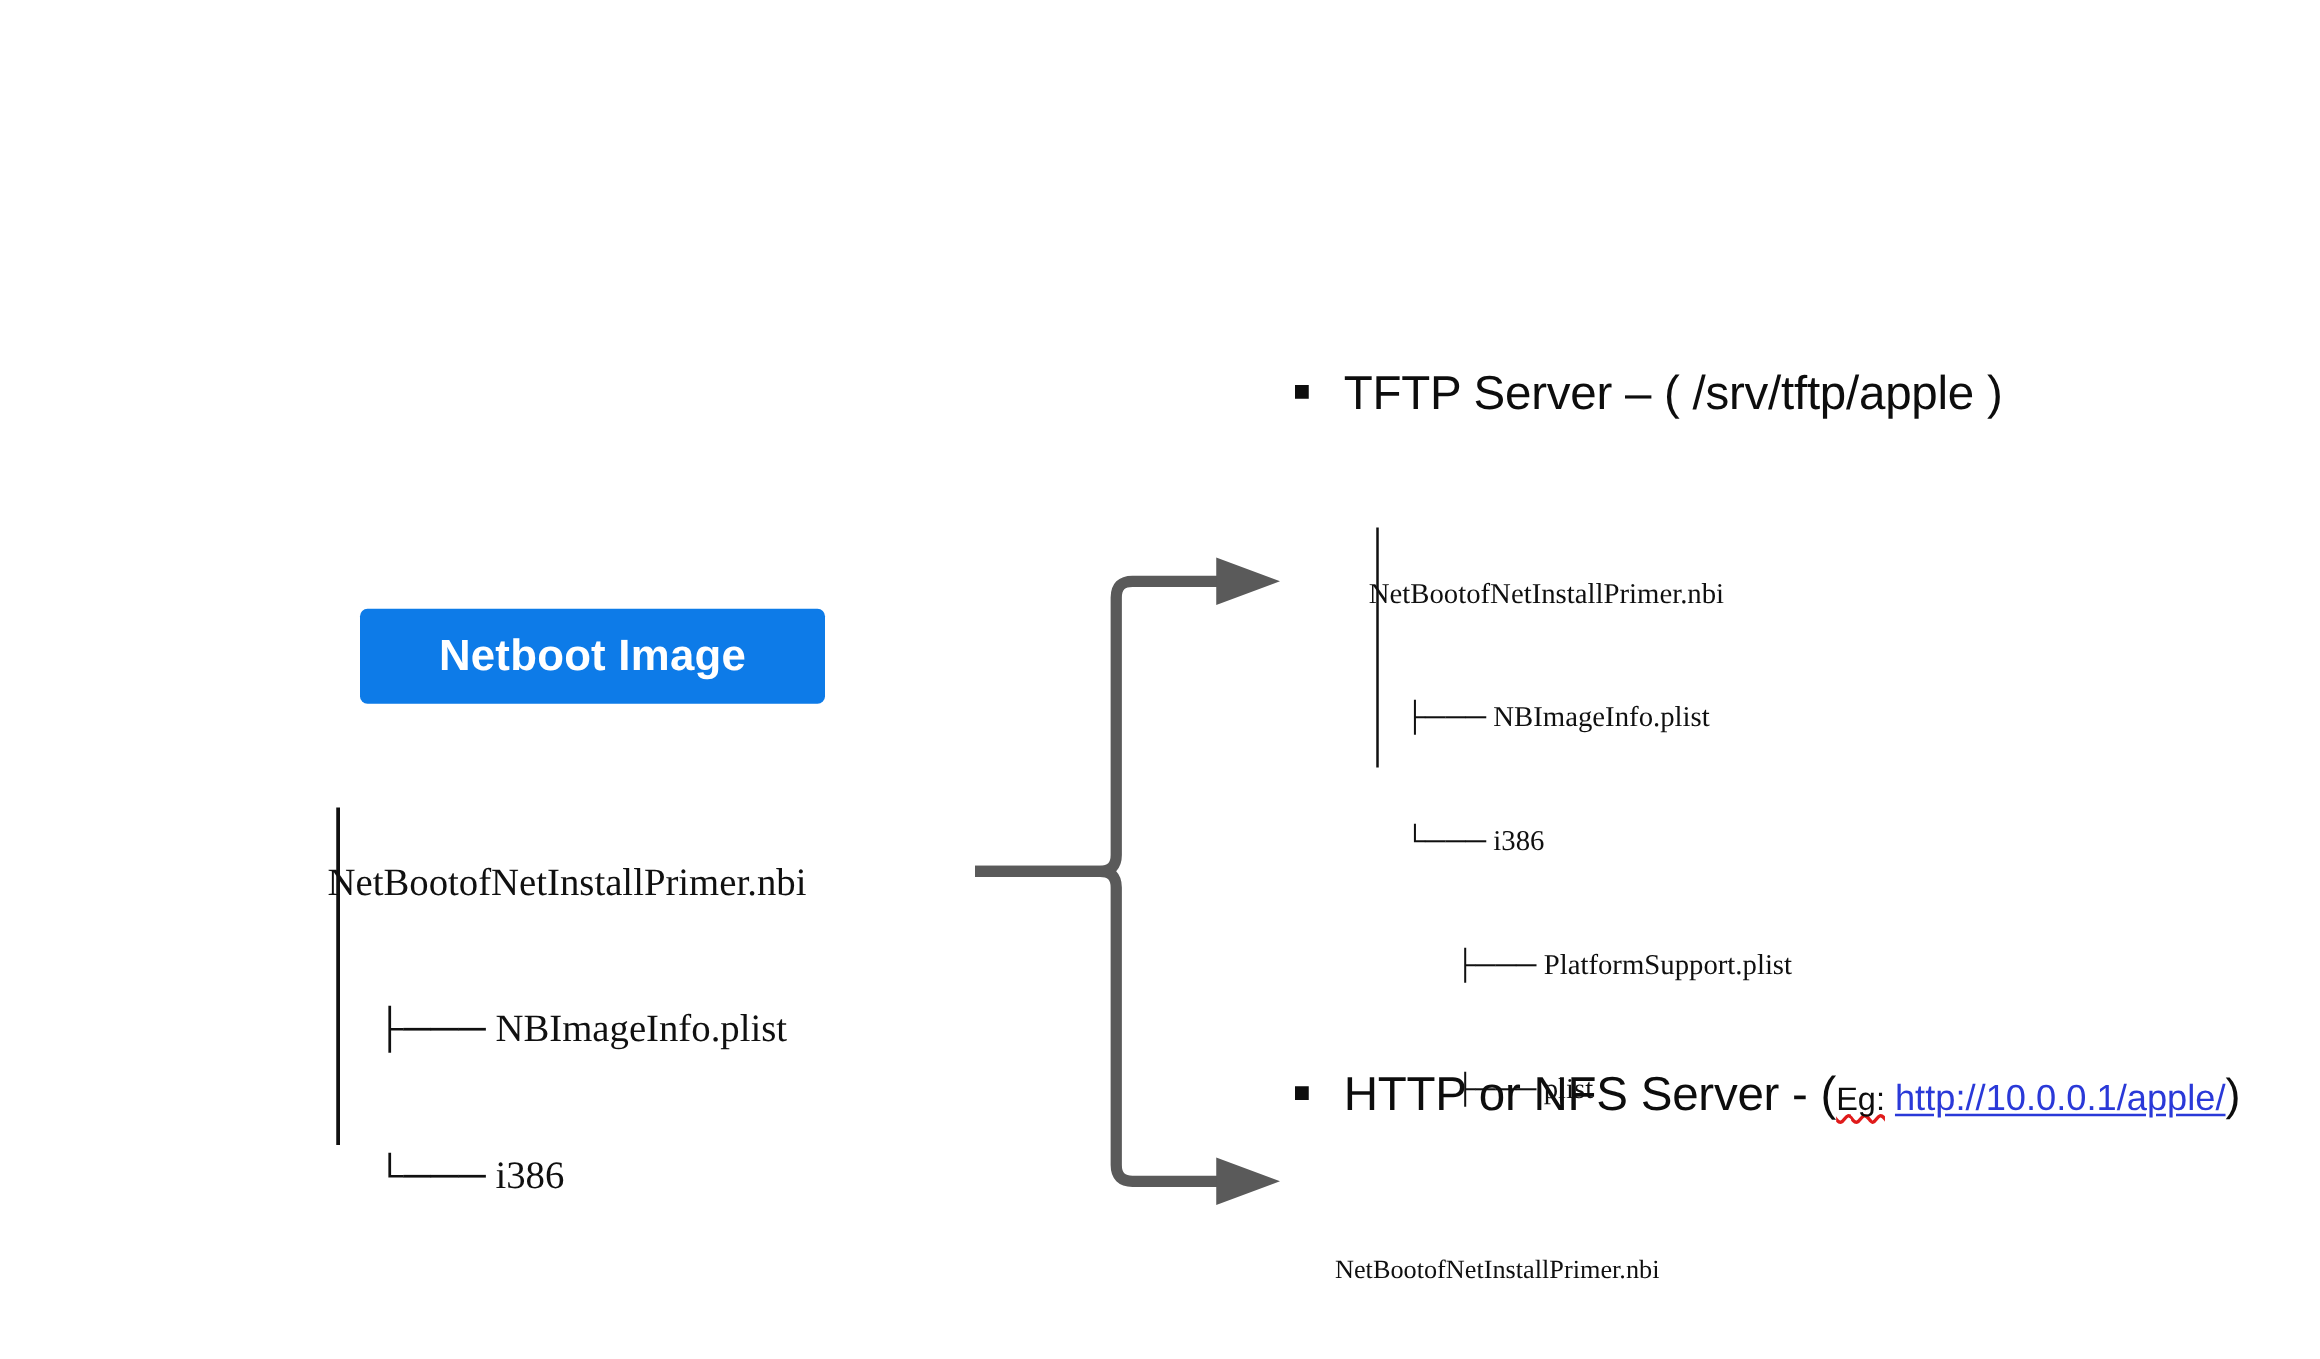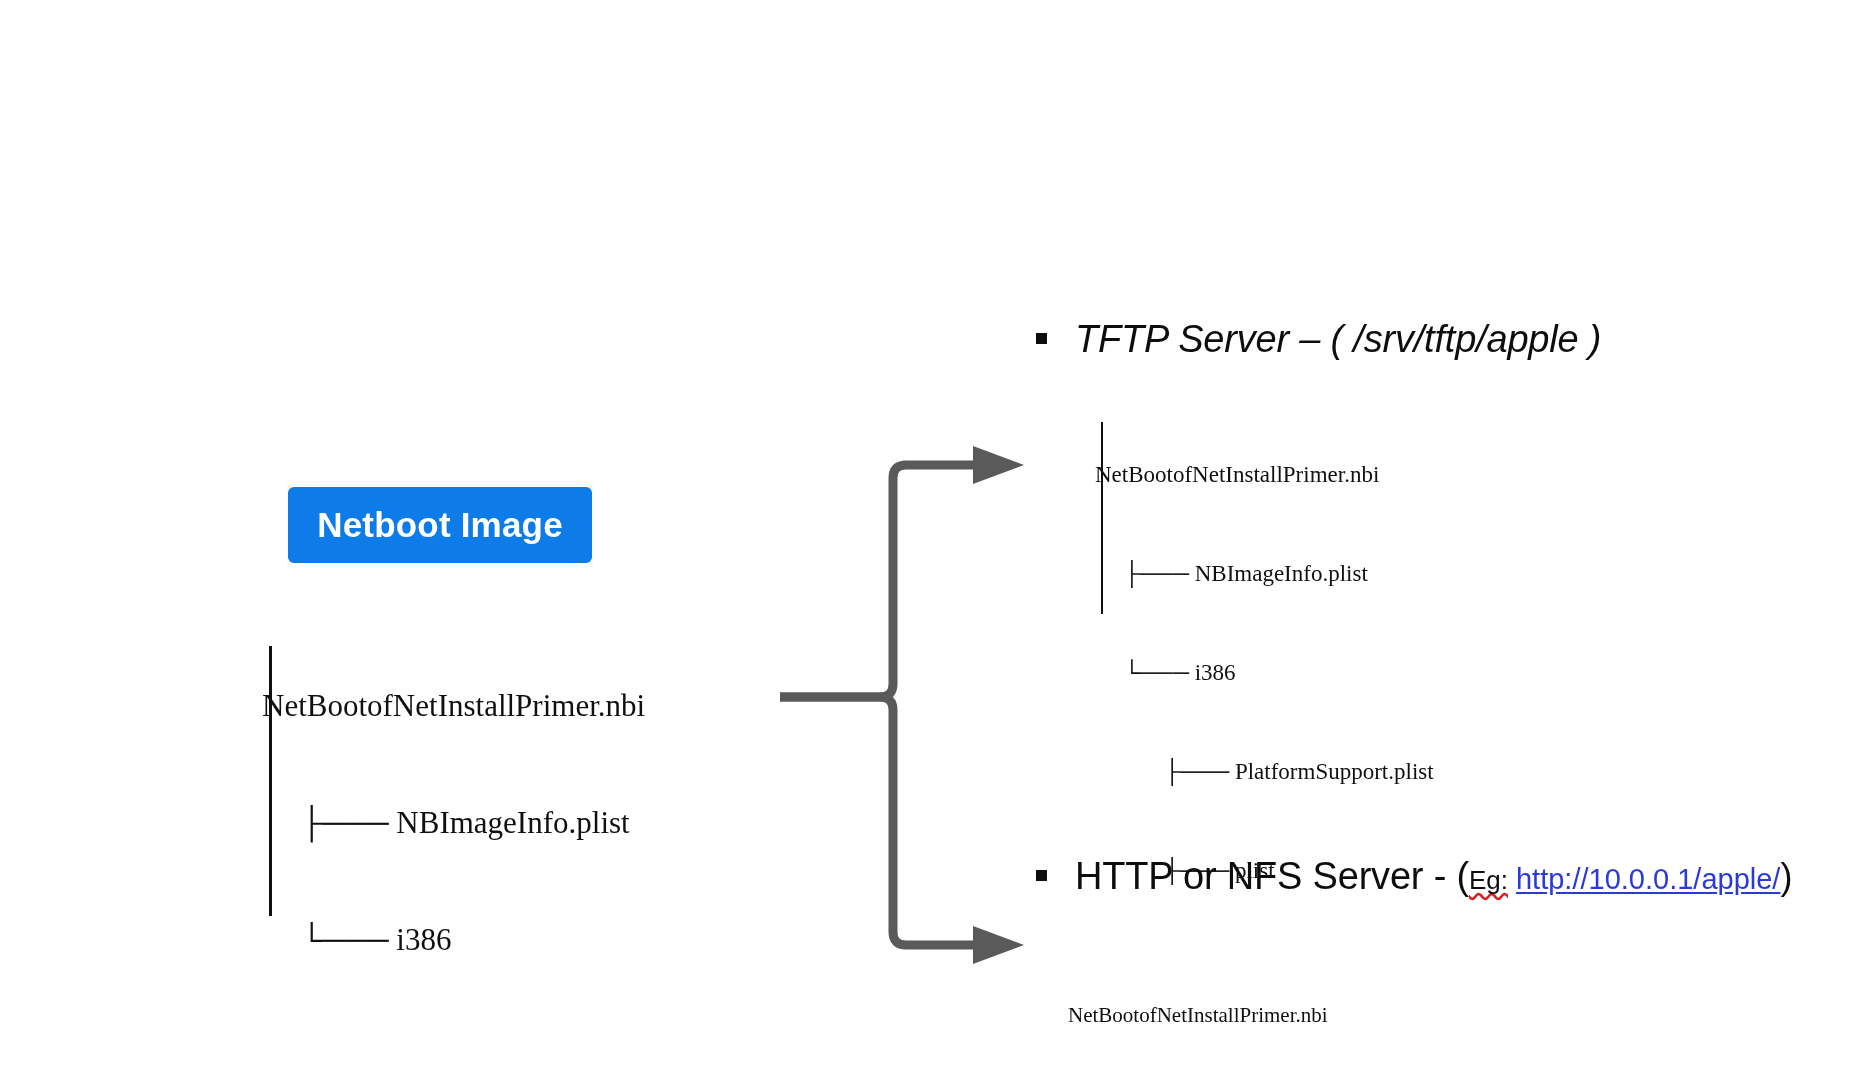--- a/index.html
+++ b/index.html
@@ -17,21 +17,21 @@
     height: 1087px;
     background: #ffffff;
     overflow: hidden;
   }
 
   
   .netboot-box {
     position: absolute;
     left: 288px;
     top: 487px;
-    width: 304px;
+    width: 372px;
     height: 76px;
     background: #0d7be8;
     border-radius: 6px;
     display: flex;
     align-items: center;
     justify-content: center;
   }
   .netboot-box-label {
     color: #ffffff;
     font-size: 35px;
@@ -101,21 +101,21 @@
     margin-right: 28px;
     position: relative;
     top: -8px;
     flex: none;
   }
   .heading-text {
     font-size: 38px;
     color: #0d0d0d;
     letter-spacing: -0.2px;
   }
-  .heading-tftp { left: 1036px; top: 318px; font-style: italic; }
+  .heading-tftp { left: 1036px; top: 294px; }
   .heading-http { left: 1036px; top: 855px; }
 
   .eg-label {
     font-size: 26px;
     position: relative;
     
     text-decoration: underline wavy #e01b1b;
     text-decoration-skip-ink: none;
     text-underline-offset: 3px;
   }

